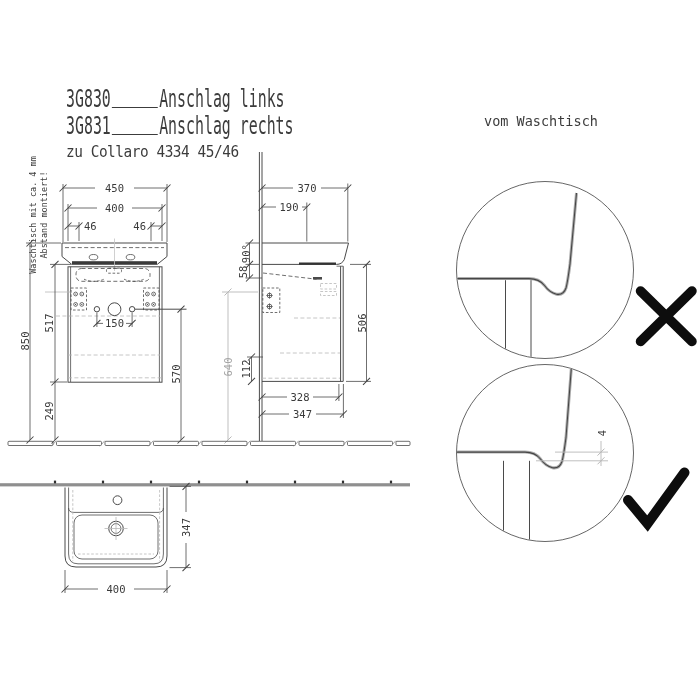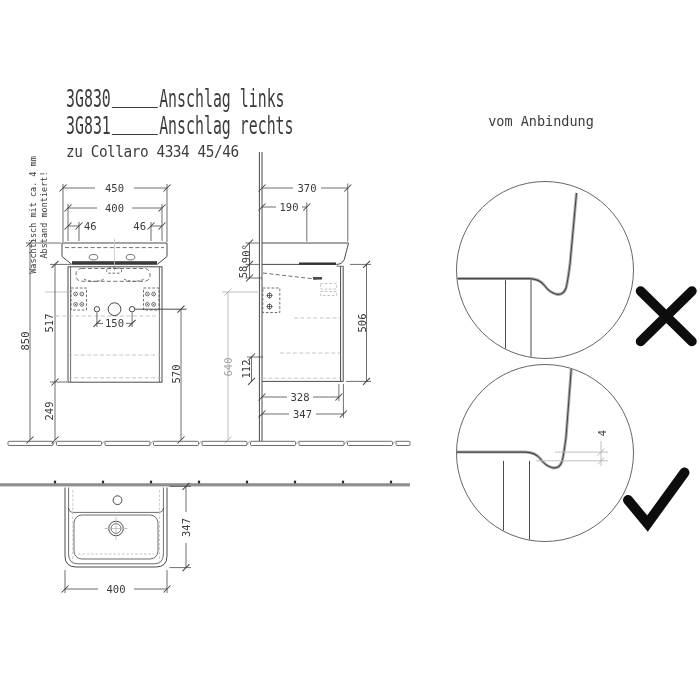--- a/index.html
+++ b/index.html
@@ -47,21 +47,21 @@
     </div>
   </div>
   <div class="subtitle">zu Collaro 4334 45/46</div>
 
   <div class="mounting-note">
     <div>Waschtisch mit ca. 4 mm</div>
     <div>Abstand montiert!</div>
   </div>
 
   <div class="siphon-head">
-    <div class="sh1">vom Anbindung</div>
+    <div class="sh1">vom Waschtisch</div>
   </div>
 
   <svg class="draw" width="700" height="700" viewBox="0 0 700 700">
     <defs>
       <clipPath id="cp1">
           <circle cx="545" cy="270" r="88"></circle>
         </clipPath>
       <clipPath id="cp2">
           <circle cx="545" cy="453" r="88"></circle>
         </clipPath>

